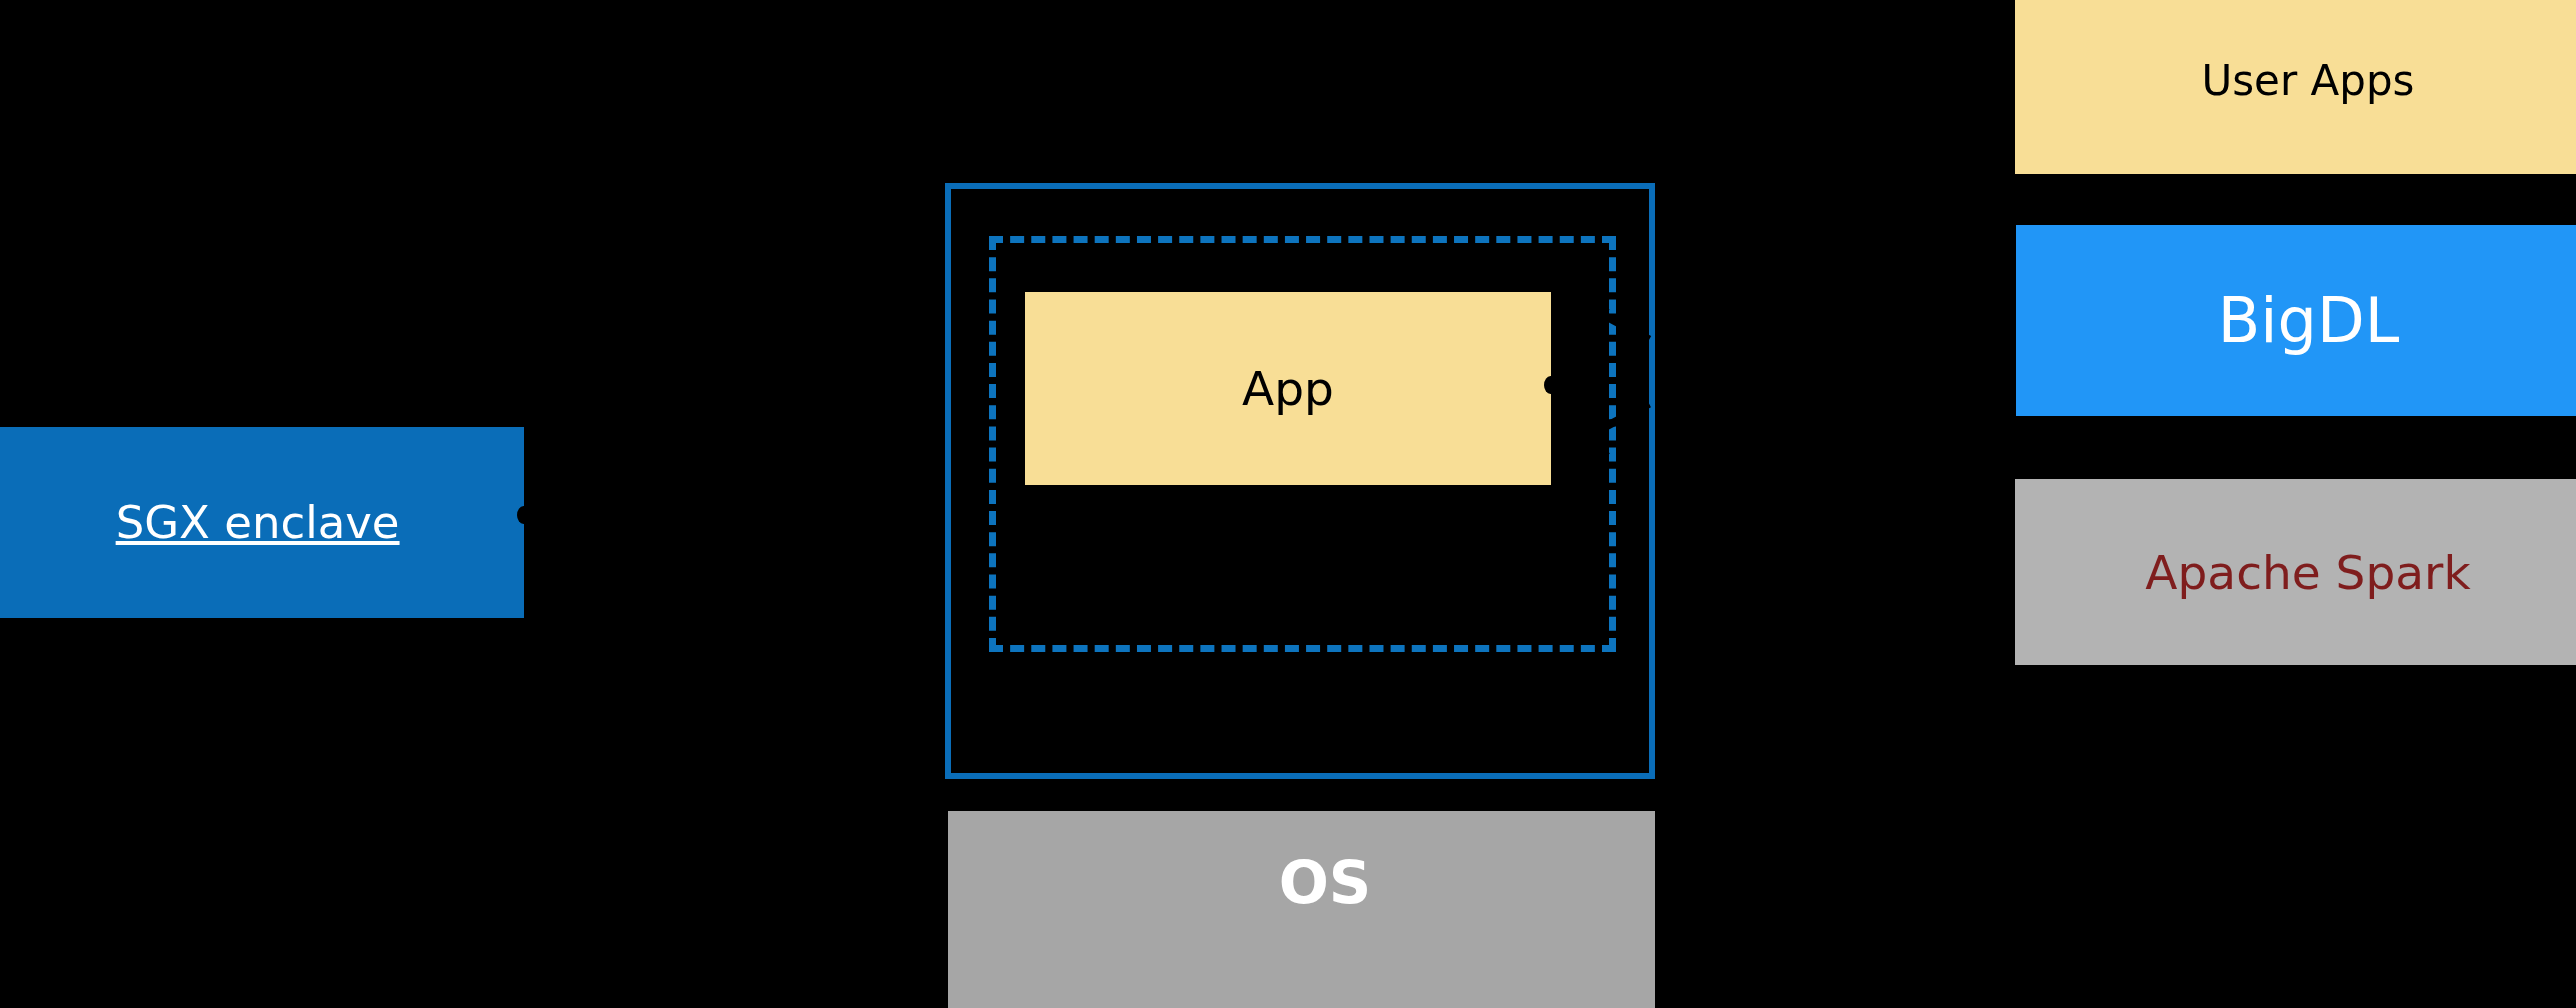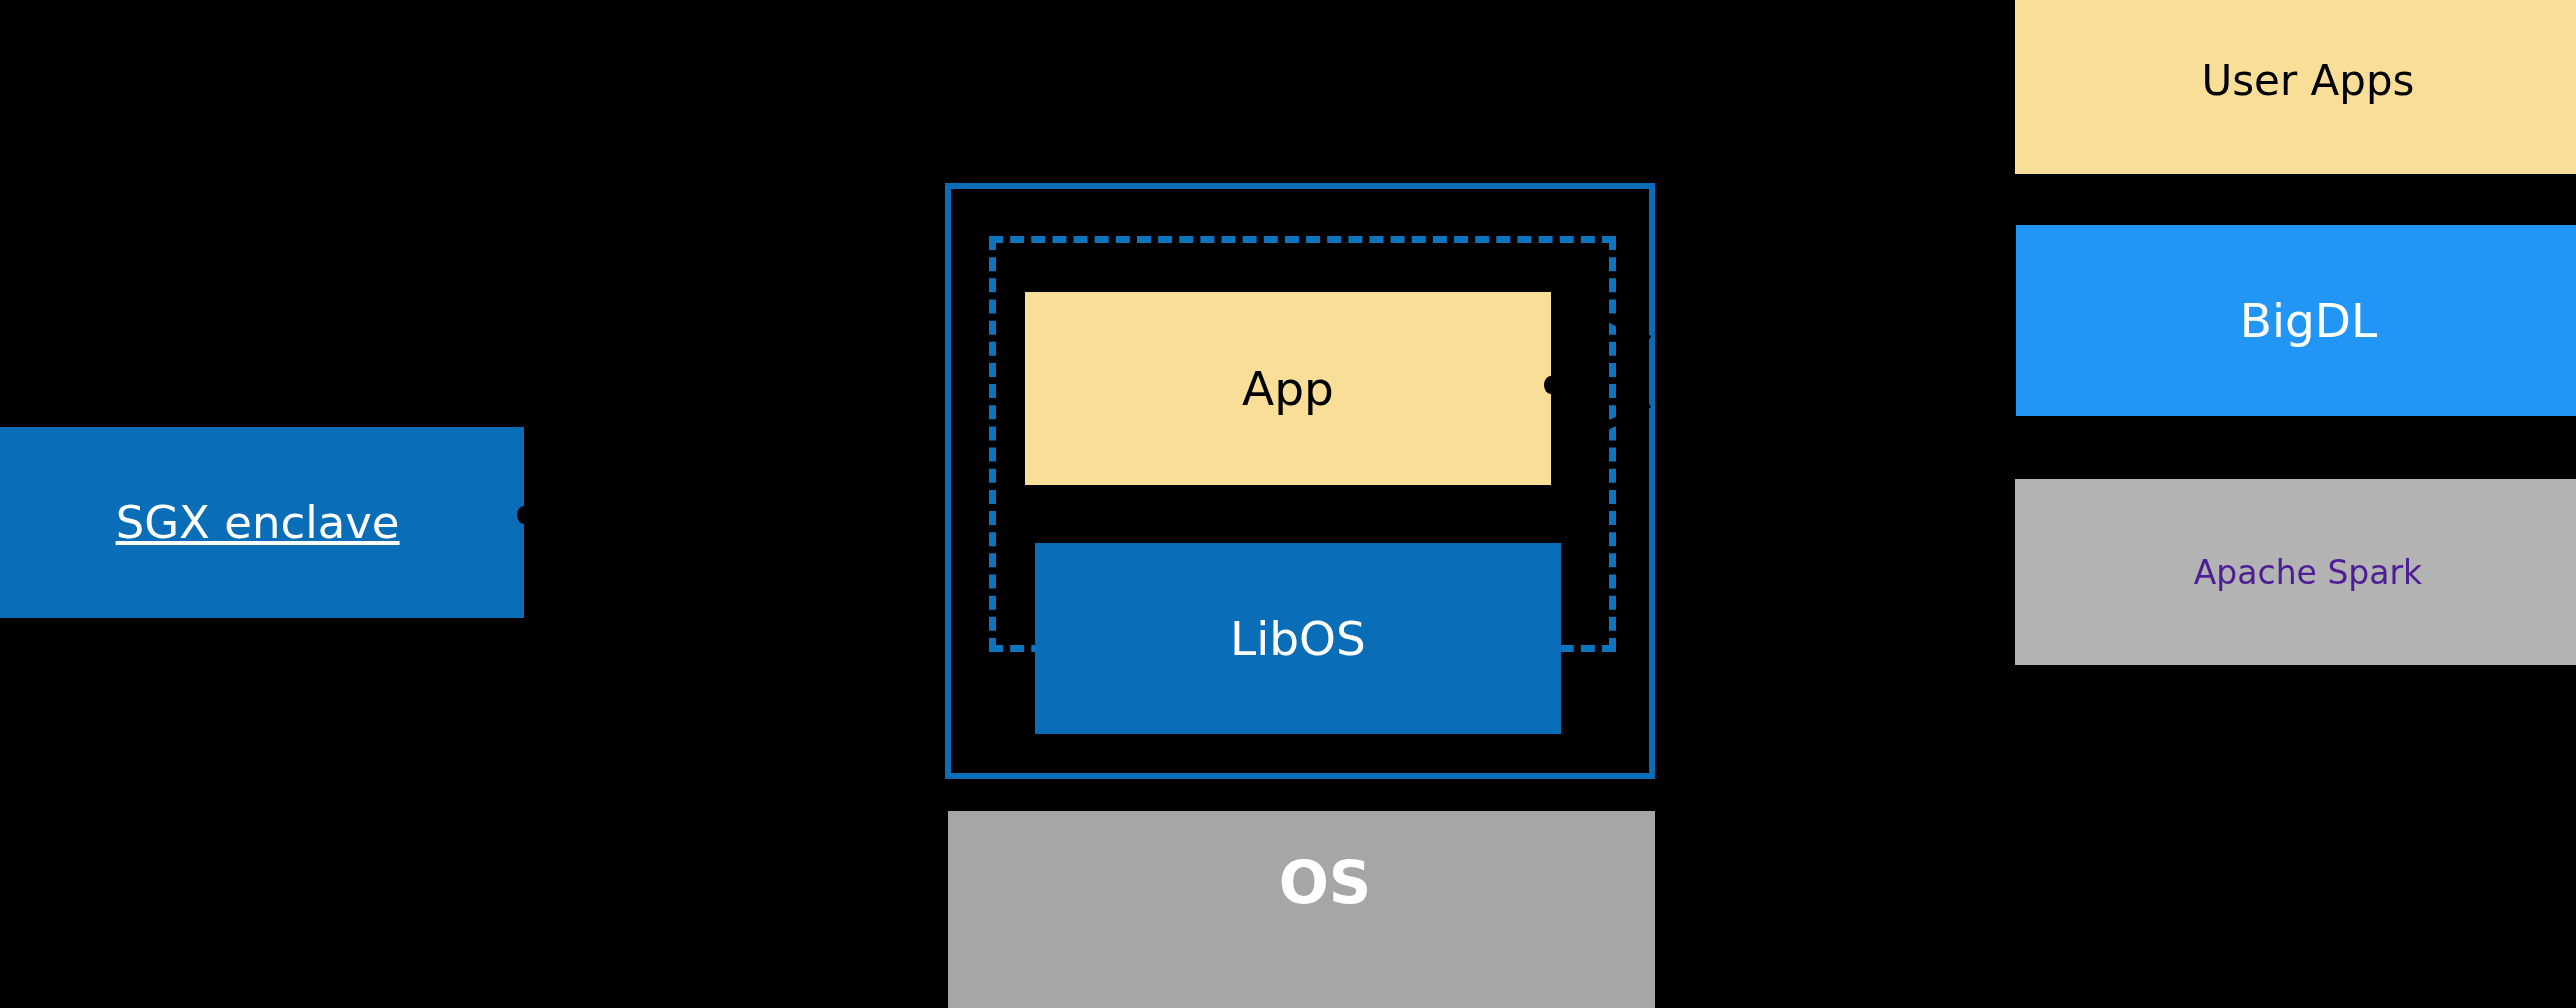--- a/index.html
+++ b/index.html
@@ -36,24 +36,24 @@
 
   
   #os-box{left:948px;top:811px;width:707px;height:251px;background:#a6a6a6;align-items:flex-start;padding-top:42px;}
   #os-box .lbl{color:#ffffff;font-size:59px;font-weight:bold;margin-left:47px;}
 
   
   #user-apps-box{left:2015px;top:-11.7px;width:586px;height:186px;background:#f8de96;}
   #user-apps-box .lbl{color:#000000;font-size:42px;}
 
   #bigdl-box{left:2016px;top:225px;width:585px;height:191px;background:#2196f7;}
-  #bigdl-box .lbl{color:#ffffff;font-size:47px;}
+  #bigdl-box .lbl{color:#ffffff;font-size:62px;}
 
   #apache-spark-box{left:2015px;top:479px;width:586px;height:186px;background:#b3b3b3;}
-  #apache-spark-box .lbl{color:#4c1d95;font-size:33px;}
+  #apache-spark-box .lbl{color:#7f1d1d;font-size:47px;}
 
   
   .leader{position:absolute;background:#000;height:8.4px;transform-origin:left center;}
   #leader-top{left:1560px;top:288px;width:101px;transform:rotate(28deg);}
   #leader-bottom{left:1560px;top:447px;width:101px;transform:rotate(-28deg);}
   #leader-mid-a{left:1565px;top:338px;width:55px;transform:rotate(-40deg);}
   #leader-mid-b{left:1565px;top:417px;width:55px;transform:rotate(40deg);}
 </style>
 </head>
 <body>
@@ -72,23 +72,20 @@
   <div class="leader" id="leader-top"></div>
   <div class="leader" id="leader-mid-a"></div>
   <div class="leader" id="leader-mid-b"></div>
   <div class="leader" id="leader-bottom"></div>
 
   <div class="box" id="app-box">
     <span class="lbl">App</span>
   </div>
   <div id="app-arrowhead"></div>
 
-  <div class="box" id="libos-box">
-    <span class="lbl">LibOS</span>
-  </div>
 
   <div class="box" id="os-box">
     <span class="lbl">OS</span>
   </div>
 
   <div class="box" id="user-apps-box">
     <span class="lbl">User Apps</span>
   </div>
 
   <div class="box" id="bigdl-box">

